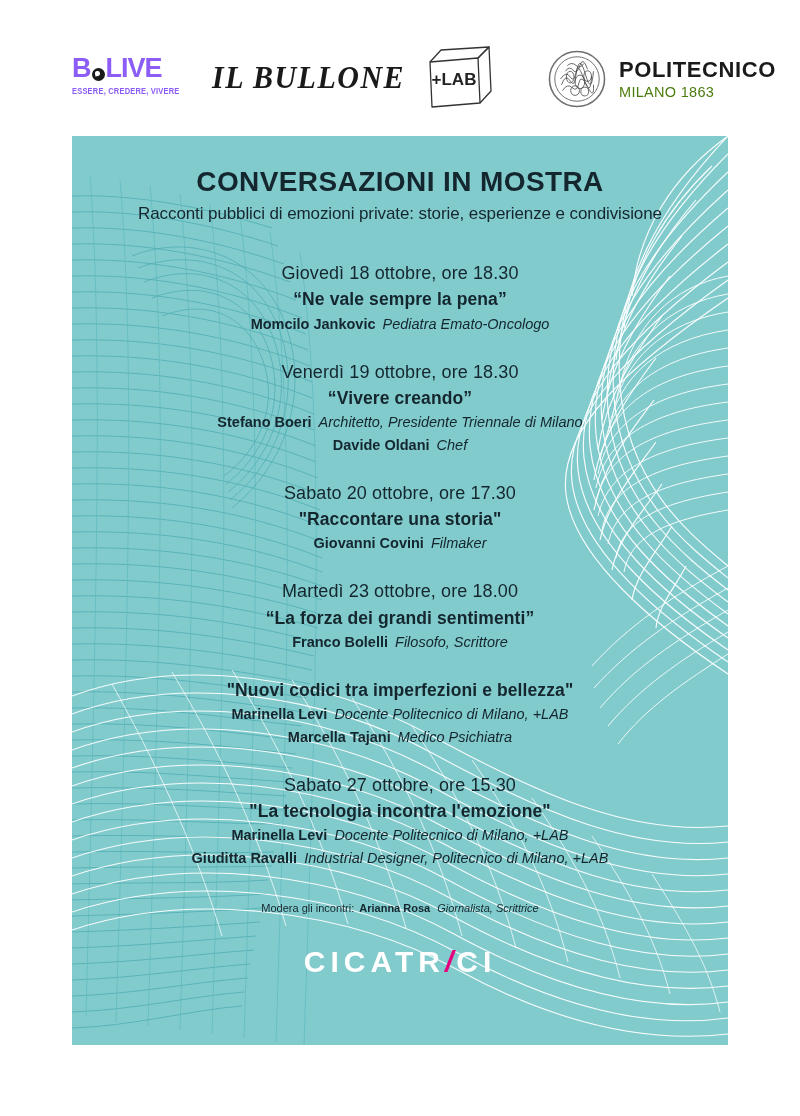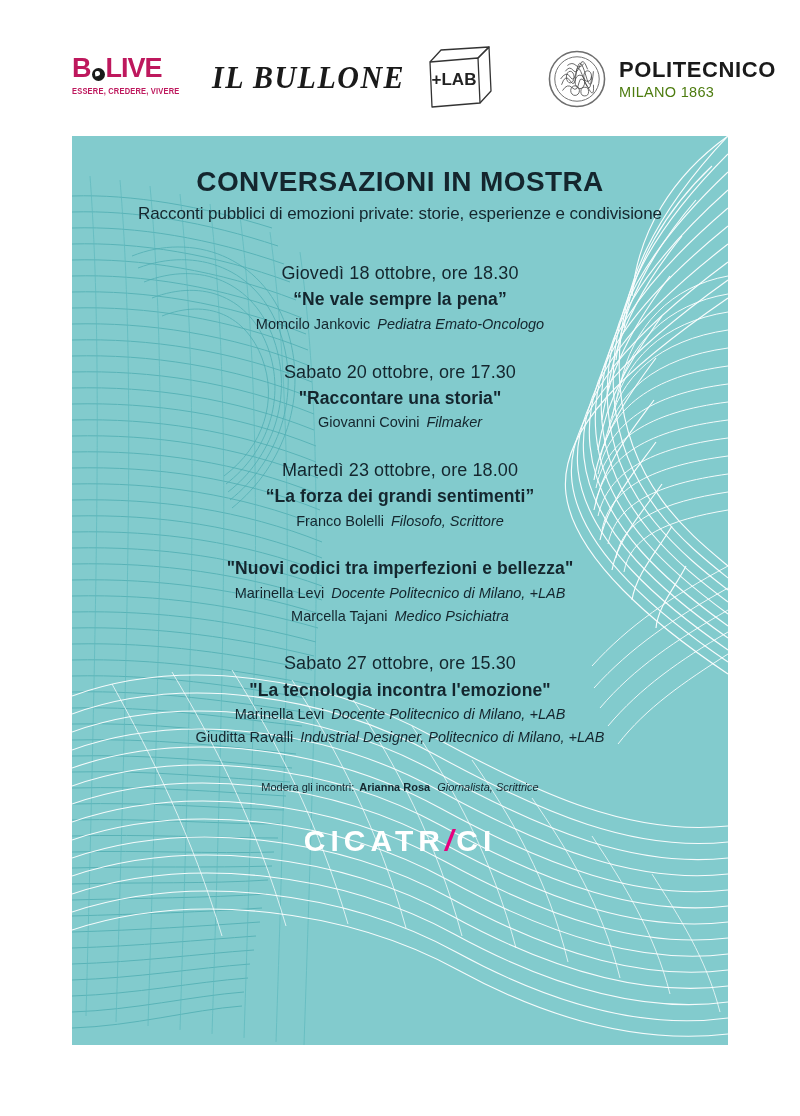--- a/index.html
+++ b/index.html
@@ -22,21 +22,21 @@
     width: 800px;
     height: 136px;
     background: #ffffff;
   }
 
   
   .blive {
     position: absolute;
     left: 72px; top: 55px;
     width: 120px;
-    color: #be185d;
+    color: #8b5cf6;
   }
   .blive-main {
     font-family: "Liberation Sans", sans-serif;
     font-weight: bold;
     font-size: 27px;
     letter-spacing: -1px;
     line-height: 1;
     white-space: nowrap;
   }
   .blive-dot {
@@ -170,21 +170,21 @@
     font-weight: bold;
     letter-spacing: 0.1px;
     line-height: 1.45;
     margin-top: 2px;
   }
   .speaker {
     font-size: 14.5px;
     line-height: 1.5;
     margin-top: 1px;
   }
-  .sp-name { font-weight: normal; }
+  .sp-name { font-weight: bold; }
   .sp-role {
     font-style: italic;
     margin-left: 7px;
   }
 
   .moderator {
     margin-top: 31px;
     font-size: 11px;
     line-height: 1.4;
   }
@@ -437,20 +437,30 @@
     <div class="events">
 
       <div class="event">
         <div class="ev-date">Giovedì 18 ottobre, ore 18.30</div>
         <div class="ev-title">“Ne vale sempre la pena”</div>
         <div class="speaker">
           <span class="sp-name">Momcilo Jankovic</span><span class="sp-role">Pediatra Emato-Oncologo</span>
         </div>
       </div>
 
+      <div class="event">
+        <div class="ev-date">Venerdì 19 ottobre, ore 18.30</div>
+        <div class="ev-title">“Vivere creando”</div>
+        <div class="speaker">
+          <span class="sp-name">Stefano Boeri</span><span class="sp-role">Architetto, Presidente Triennale di Milano</span>
+        </div>
+        <div class="speaker">
+          <span class="sp-name">Davide Oldani</span><span class="sp-role">Chef</span>
+        </div>
+      </div>
 
       <div class="event">
         <div class="ev-date">Sabato 20 ottobre, ore 17.30</div>
         <div class="ev-title">"Raccontare una storia"</div>
         <div class="speaker">
           <span class="sp-name">Giovanni Covini</span><span class="sp-role">Filmaker</span>
         </div>
       </div>
 
       <div class="event">

